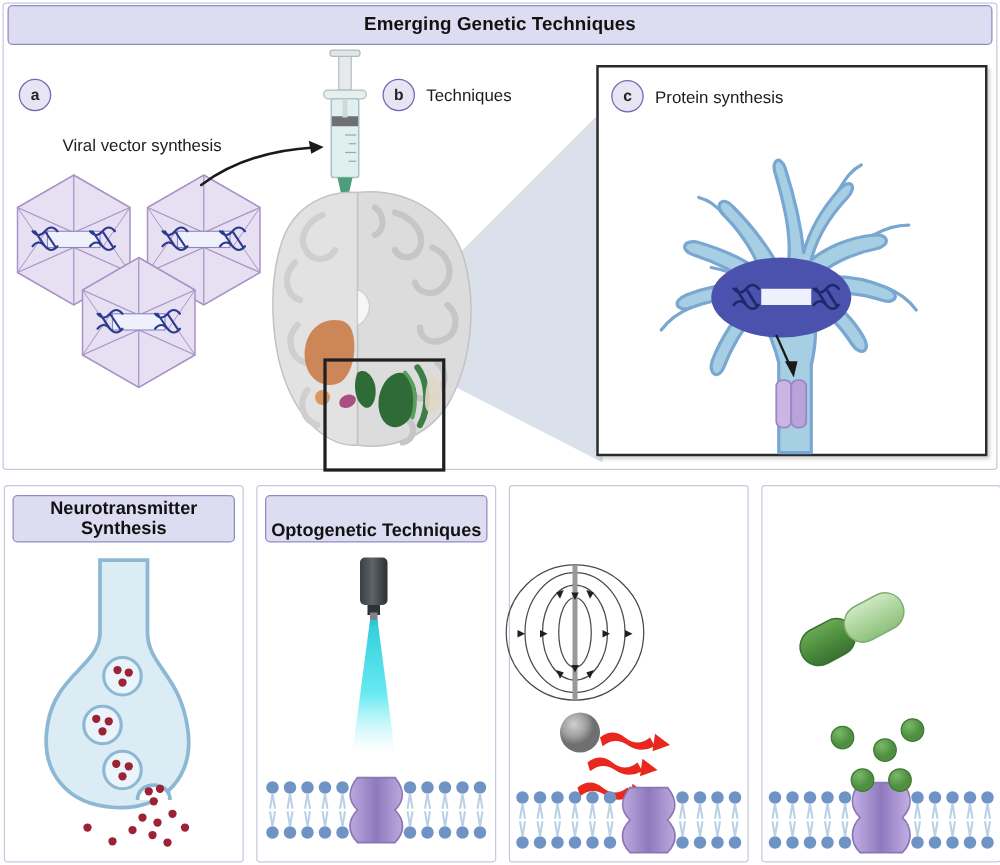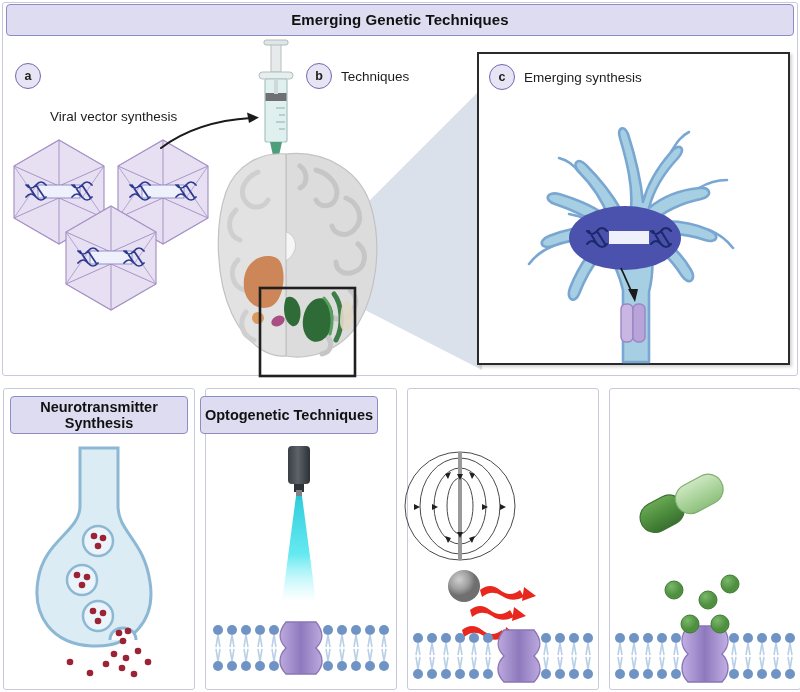--- a/index.html
+++ b/index.html
@@ -23,21 +23,21 @@
   }
 
   
   #top-card{left:2px;top:2px;width:796px;height:374px;}
   #top-title-bar{left:6px;top:4px;width:788px;height:32px;font-size:15px;letter-spacing:.1px;}
 
   
   .bcard{top:388px;width:192px;height:302px;}
   #b1{left:3px;} #b2{left:205px;} #b3{left:407px;} #b4{left:609px;}
   .bbar{top:396px;width:178px;height:38px;font-size:14.5px;}
-  #b1bar{left:10px;} #b2bar{left:200px;} #b3bar{left:414px;} #b4bar{left:616px;}
+  #b1bar{left:10px;} #b2bar{left:212px;align-items:flex-end;} #b3bar{left:414px;} #b4bar{left:616px;}
 
   
   .badge{
     position:absolute;width:26px;height:26px;border-radius:50%;
     background:#e7e4f4;border:1.6px solid #6f69b4;box-sizing:border-box;
     display:flex;align-items:center;justify-content:center;
     font-size:12.5px;font-weight:bold;color:#222;
   }
   .badge-label{
     position:absolute;font-size:13.5px;color:#1c1c1c;white-space:nowrap;
@@ -192,21 +192,21 @@
 
       <rect x="48" y="140" width="95" height="88" fill="none" stroke="#1f1f1f" stroke-width="2.6"></rect>
     </svg>
   </div>
 
   <div id="panelc-frame"></div>
 
   <div class="badge" style="left:489px;top:64px;">
     <span>c</span>
   </div>
-  <div class="badge-label" style="left:524px;top:70px;">Emerging synthesis</div>
+  <div class="badge-label" style="left:524px;top:70px;">Protein synthesis</div>
 
   <div class="abs" style="left:481px;top:90px;">
     <svg width="305" height="272" viewBox="0 0 305 272">
       <g fill="#a7cfe3" stroke="#7aa7d1" stroke-width="2.6" stroke-linejoin="round">
 
         <path d="M150,118
                  C152,96 146,72 139,48
                  C136,38 143,34 147,44
                  C154,66 160,92 162,112
                  C166,96 176,78 190,62

